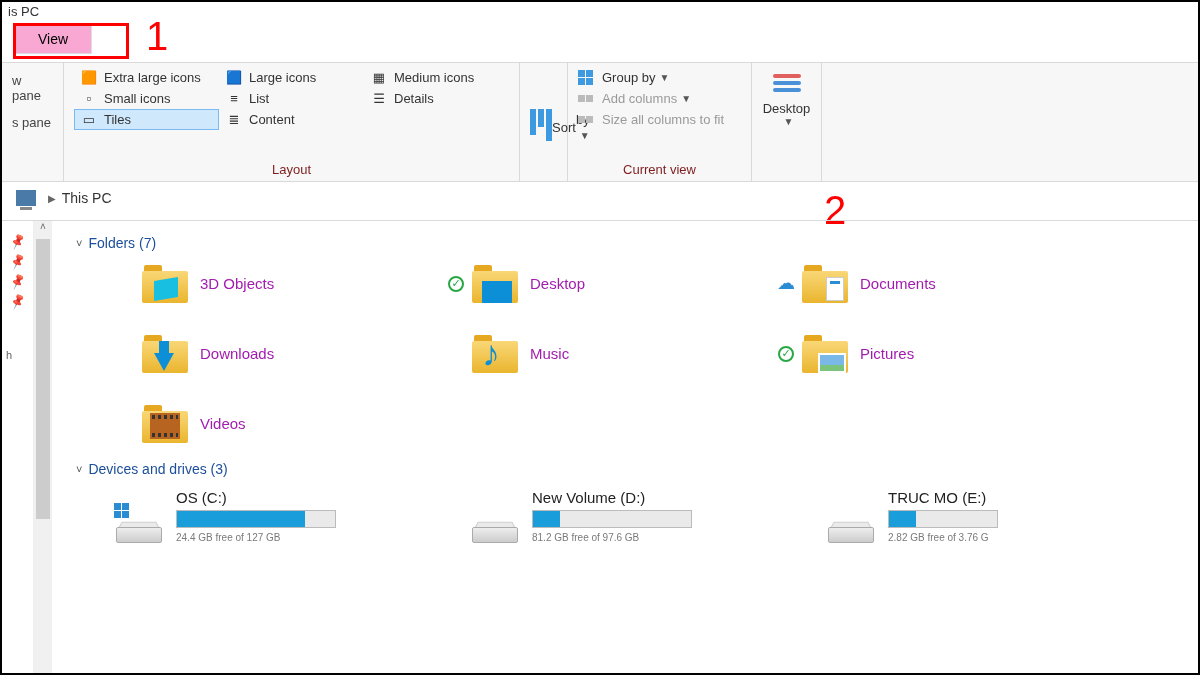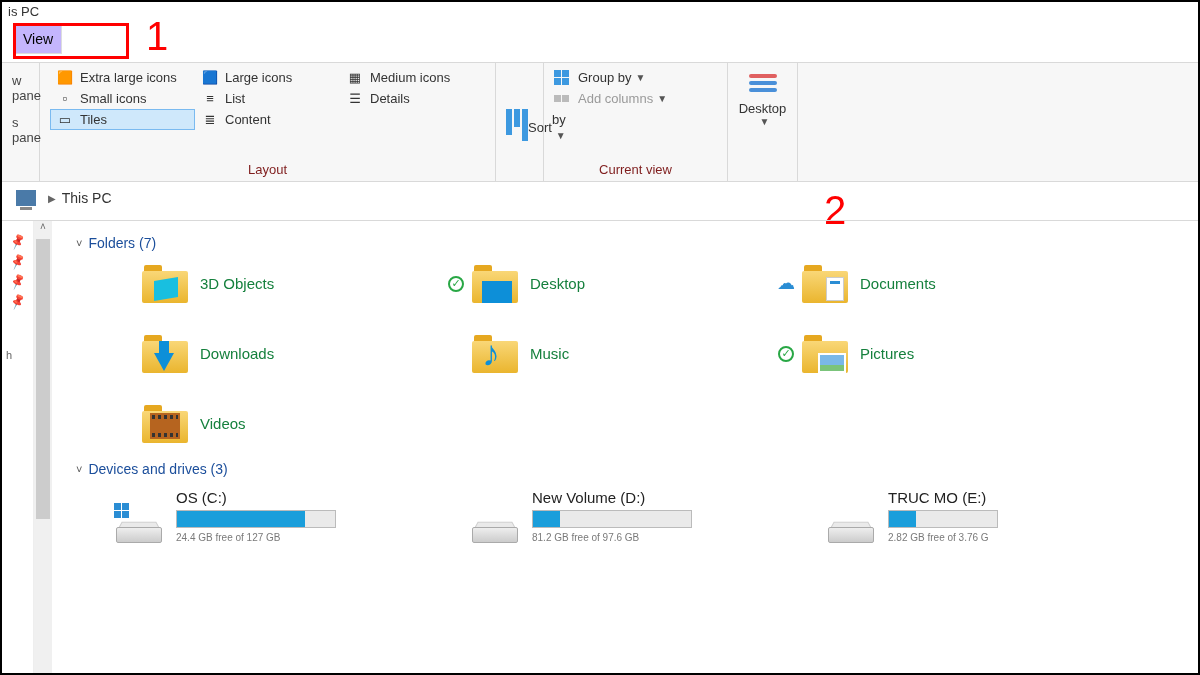--- a/index.html
+++ b/index.html
@@ -1,30 +1,30 @@
 <!DOCTYPE html>
 <html><head>
 <meta charset="utf-8">
 <style>
   * { box-sizing: border-box; margin: 0; padding: 0; font-family: "Segoe UI", Arial, sans-serif; }
   body { width: 1200px; height: 675px; background: #fff; position: relative; overflow: hidden; border: 2px solid #000; }
 
   .titlebar { position: absolute; left: 6px; top: 2px; font-size: 13px; color: #333; }
   .tab-area { position: absolute; left: 12px; top: 22px; height: 36px; }
-  .tab { display: inline-block; padding: 6px 8px; font-size: 14px; background: #c4b5fd;}
+  .tab { display: inline-block; padding: 6px 23px; font-size: 14px; background: #f9a8d4;}
   .tab-view { border: 1px solid #ddd; }
   .red-box-1 { position: absolute; left: 11px; top: 21px; width: 116px; height: 36px; border: 3px solid #ff0000; }
   .anno-1 { position: absolute; left: 144px; top: 12px; font-size: 40px; color: #ff0000; font-weight: 400; }
 
   .ribbon { position: absolute; left: 0; top: 60px; right: 0; height: 120px; background: #f7f7f7; border-top: 1px solid #d9d9d9; border-bottom: 1px solid #d9d9d9; display: flex; }
   .ribbon-group { border-right: 1px solid #d9d9d9; padding: 4px 10px 0 10px; display: flex; flex-direction: column; }
   .ribbon-group-body { flex: 1; }
   .ribbon-group-label { text-align: center; font-size: 13px; color: #7f1d1d; padding: 2px 0 4px 0; }
 
-  .panes { width: 38px; }
+  .panes { width: 62px; }
   .pane-item { font-size: 13px; color: #444; margin: 6px 0 12px 0; }
 
   .layout { width: 456px; }
   .layout-grid { display: grid; grid-template-columns: 1fr 1fr 1fr; gap: 0; }
   .layout-item { display: flex; align-items: center; font-size: 13px; color: #333; padding: 3px 6px; cursor: default; }
   .layout-item.selected { background: #cfe8fb; border: 1px solid #7abaf0; padding: 2px 5px; }
   .layout-icon { width: 18px; height: 14px; margin-right: 6px; display: inline-flex; align-items: center; justify-content: center; }
 
   .sort { width: 48px; text-align: center; }
   .sort-btn { display: flex; flex-direction: row; align-items: center; padding-top: 6px; font-size: 13px; color: #333; }
@@ -85,21 +85,21 @@
   .overlay-doc { position:absolute; right:4px; bottom:2px; width:18px; height:24px; background:#fff; border:1px solid #ccc; }
   .overlay-doc::before { content:""; position:absolute; left:3px; top:3px; right:3px; height:3px; background:#2a8dd4;}
   .overlay-arrow { position:absolute; left:12px; bottom:2px; width:0; height:0; border-left:10px solid transparent; border-right:10px solid transparent; border-top:18px solid #0d8fd8; }
   .overlay-arrow::before{content:"";position:absolute;left:-5px;top:-30px;width:10px;height:14px;background:#0d8fd8;}
   .overlay-music { position:absolute; left:14px; bottom:0; width:22px; height:30px; }
   .overlay-music::before{content:"♪";color:#0d8fd8;font-size:36px;position:absolute;left:-4px;top:-10px;}
   .overlay-pic { position:absolute; right:2px; bottom:0; width:28px; height:20px; background:linear-gradient(#7ab8e8 60%,#7bc47b 60%); border:2px solid #fff; }
   .overlay-vid { position:absolute; left:8px; bottom:4px; width:30px; height:26px; background:#b6641f; }
   .overlay-vid::before{content:"";position:absolute;left:2px;top:2px;right:2px;height:4px;background:repeating-linear-gradient(90deg,#333 0 3px,#b6641f 3px 6px);}
   .overlay-vid::after{content:"";position:absolute;left:2px;bottom:2px;right:2px;height:4px;background:repeating-linear-gradient(90deg,#333 0 3px,#b6641f 3px 6px);}
-  .folder-label { font-size: 15px; color: #15803d; }
+  .folder-label { font-size: 15px; color: #a21caf; }
 
   .drive-row { display: flex; gap: 26px; margin-left: 40px; margin-top: 10px; }
   .drive-item { display: flex; align-items: flex-start; width: 330px; }
   .drive-icon { width: 46px; height: 36px; margin-right: 14px; position: relative; margin-top: 18px;}
   .drive-body { position:absolute; left:0; right:0; bottom:0; height:16px; background: linear-gradient(#eee,#ccc); border:1px solid #aaa; border-radius:2px; }
   .drive-top { position:absolute; left:4px; right:4px; bottom:14px; height:8px; background:#eaeaea; border:1px solid #ccc; transform: perspective(20px) rotateX(30deg);}
   .win-logo { position:absolute; left:-2px; top:-4px; width:16px; height:16px; }
   .win-logo span{position:absolute;width:7px;height:7px;}
   .win-logo .a{background:#2a8dd4;left:0;top:0;} .win-logo .b{background:#2a8dd4;left:8px;top:0;} .win-logo .c{background:#2a8dd4;left:0;top:8px;} .win-logo .d{background:#2a8dd4;left:8px;top:8px;}
   .drive-info { flex: 1; }
@@ -192,20 +192,27 @@
           <span>Group by</span>
           <span class="dd">▼</span>
         </div>
       <div class="cv-item disabled">
           <span class="sq">
             <span></span>
             <span></span>
           </span>
           <span>Add columns</span>
           <span class="dd">▼</span>
+        </div>
+      <div class="cv-item disabled">
+          <span class="sq">
+            <span></span>
+            <span></span>
+          </span>
+          <span>Size all columns to fit</span>
         </div>
     </div>
     <div class="ribbon-group-label">Current view</div>
   </div>
 
 
 
   <div class="ribbon-group options">
     <div class="opt-lines">
         <div class="c1"></div>

